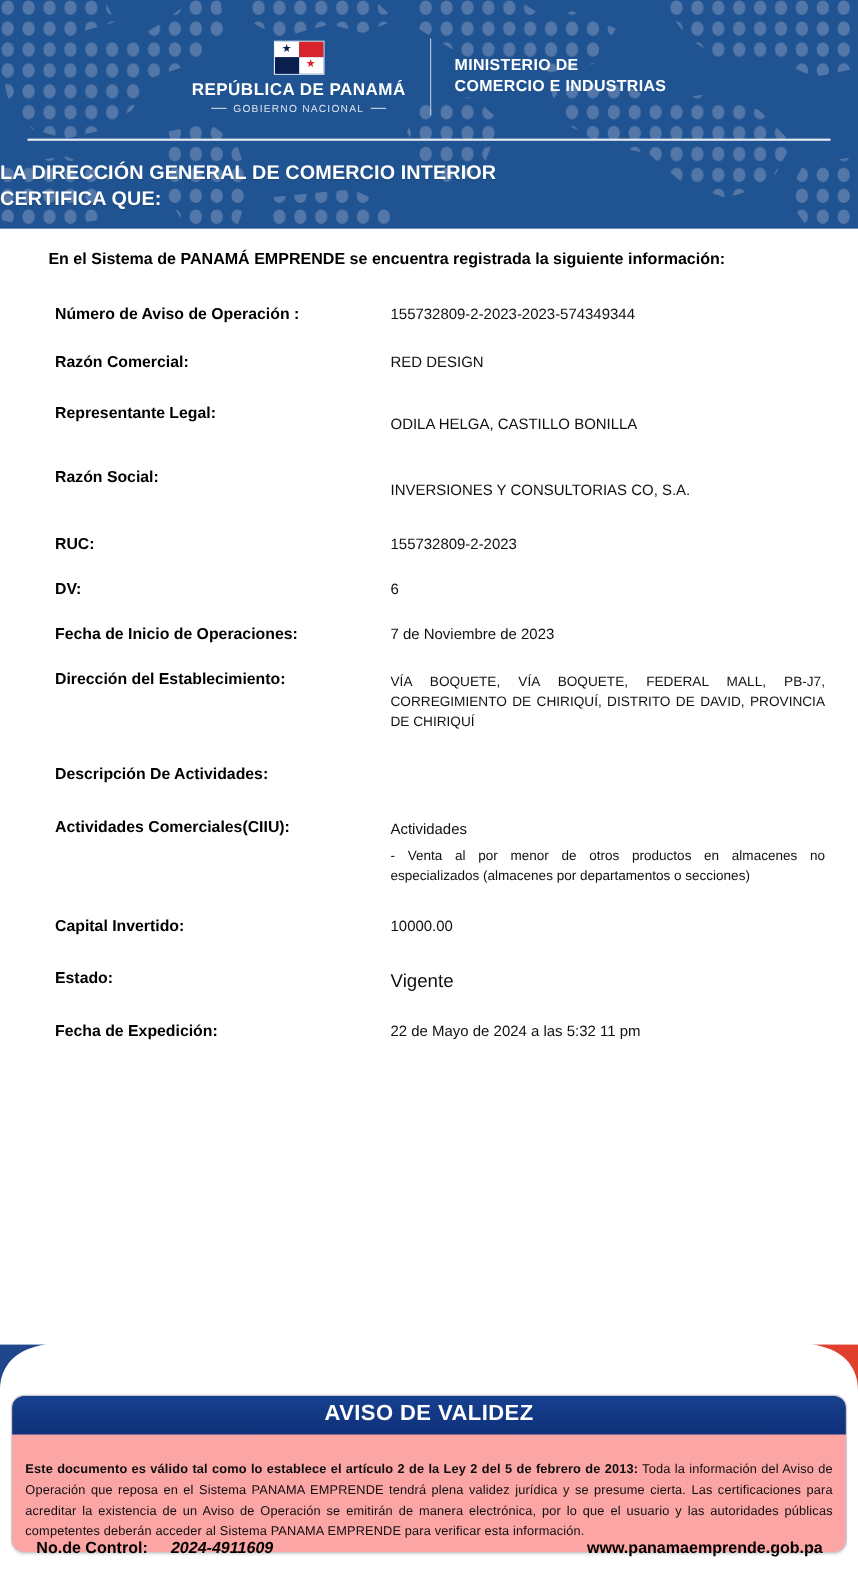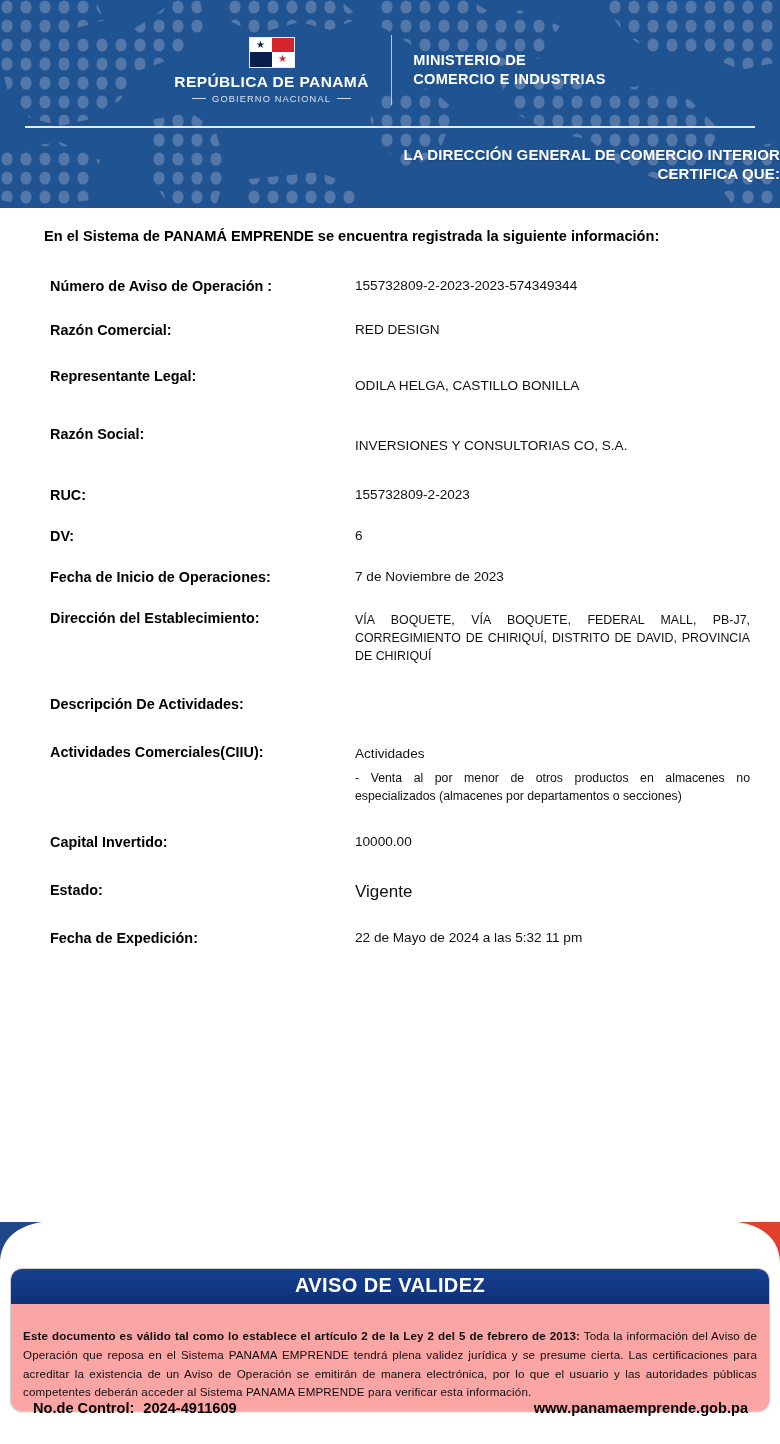--- a/index.html
+++ b/index.html
@@ -125,23 +125,23 @@
     width: 730px;
     height: 2px;
     background: #e4eaf3;
   }
 
   .cert-title {
     position: absolute;
     top: 146px;
     left: 0;
     width: 780px;
-    text-align: right;
+    text-align: left;
     color: #ffffff;
-    font-size: 15px;
+    font-size: 18px;
     font-weight: bold;
     line-height: 1.26;
     letter-spacing: 0.1px;
     text-shadow: 0 1px 1px rgba(0,0,0,0.18);
   }
 
   
   .doc-body {
     position: relative;
     width: 780px;
@@ -246,21 +246,21 @@
   }
   .footer-left {
     position: absolute;
     left: 33px;
     top: 0;
     font-size: 14.6px;
     font-weight: bold;
     color: #000000;
     white-space: nowrap;
   }
-  .footer-left .ctrl-num { margin-left: 9px; font-weight: bold; }
+  .footer-left .ctrl-num { margin-left: 21px; font-weight: bold; font-style: italic; }
   .footer-right {
     position: absolute;
     right: 32px;
     top: 0;
     font-size: 14.6px;
     font-weight: bold;
     color: #000000;
     white-space: nowrap;
   }
 </style>

